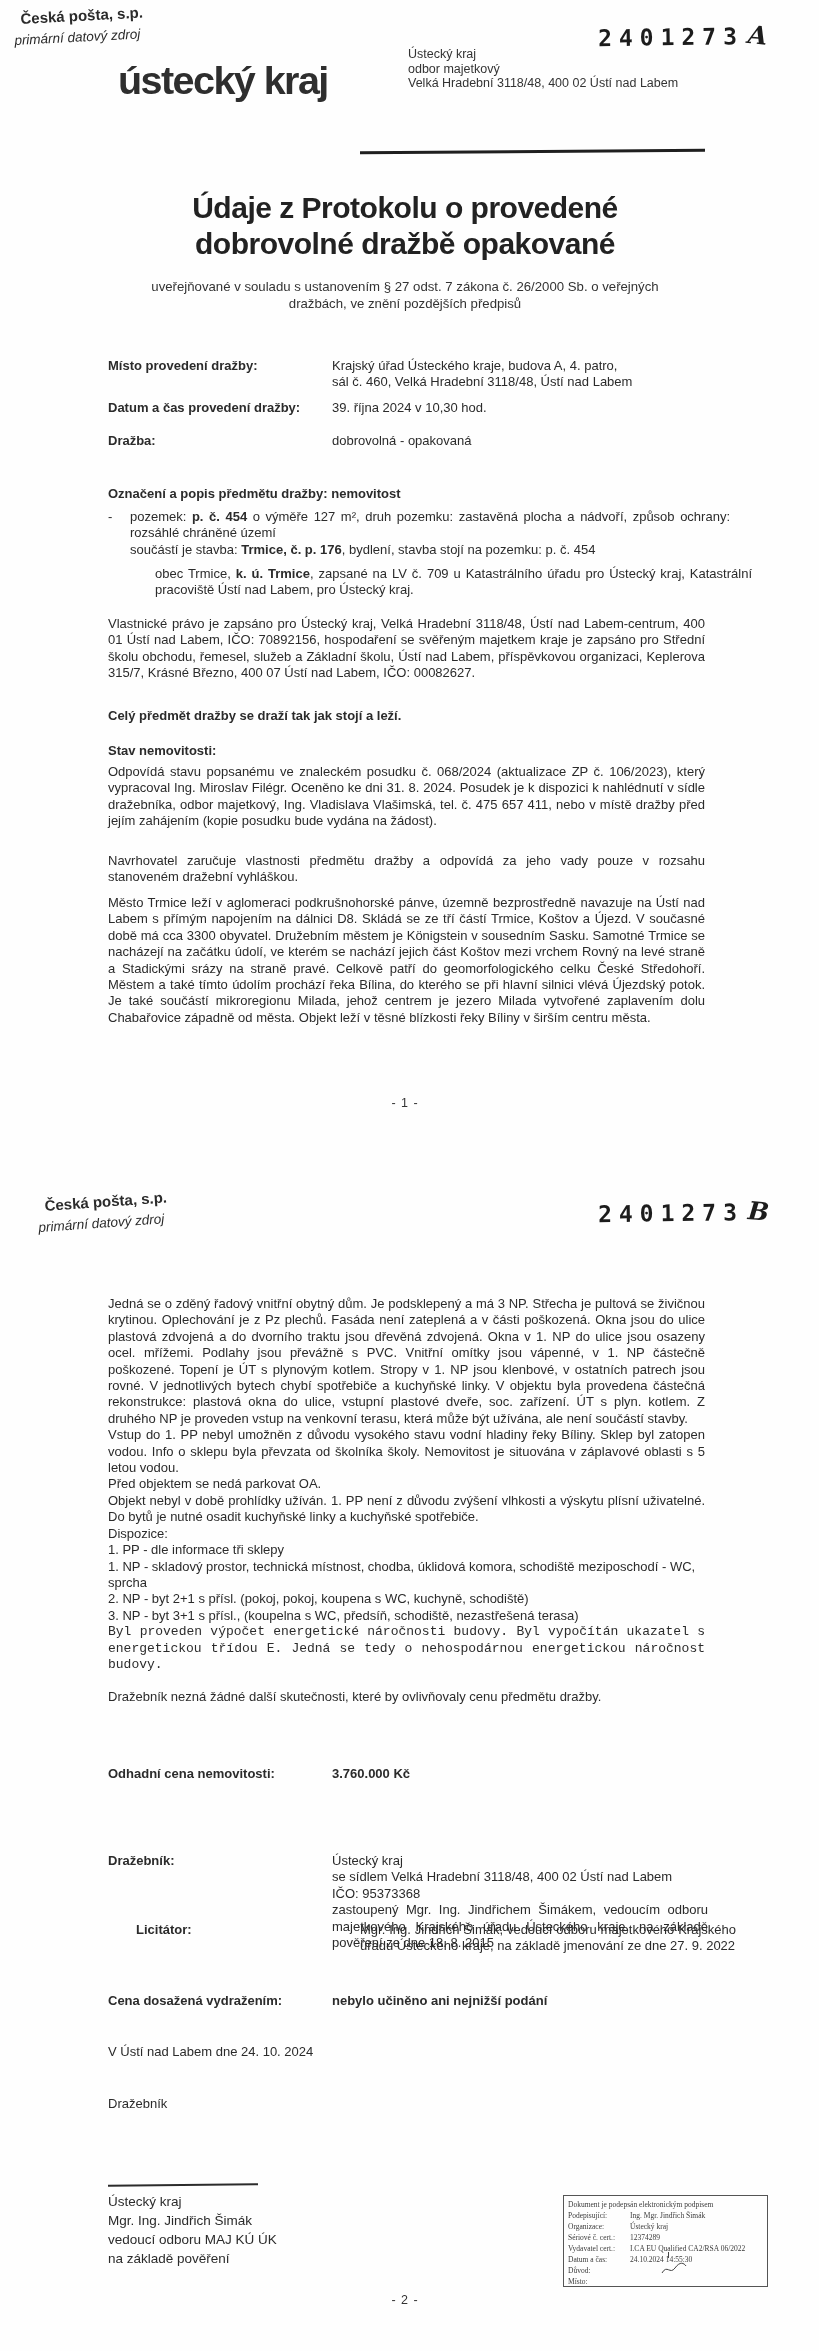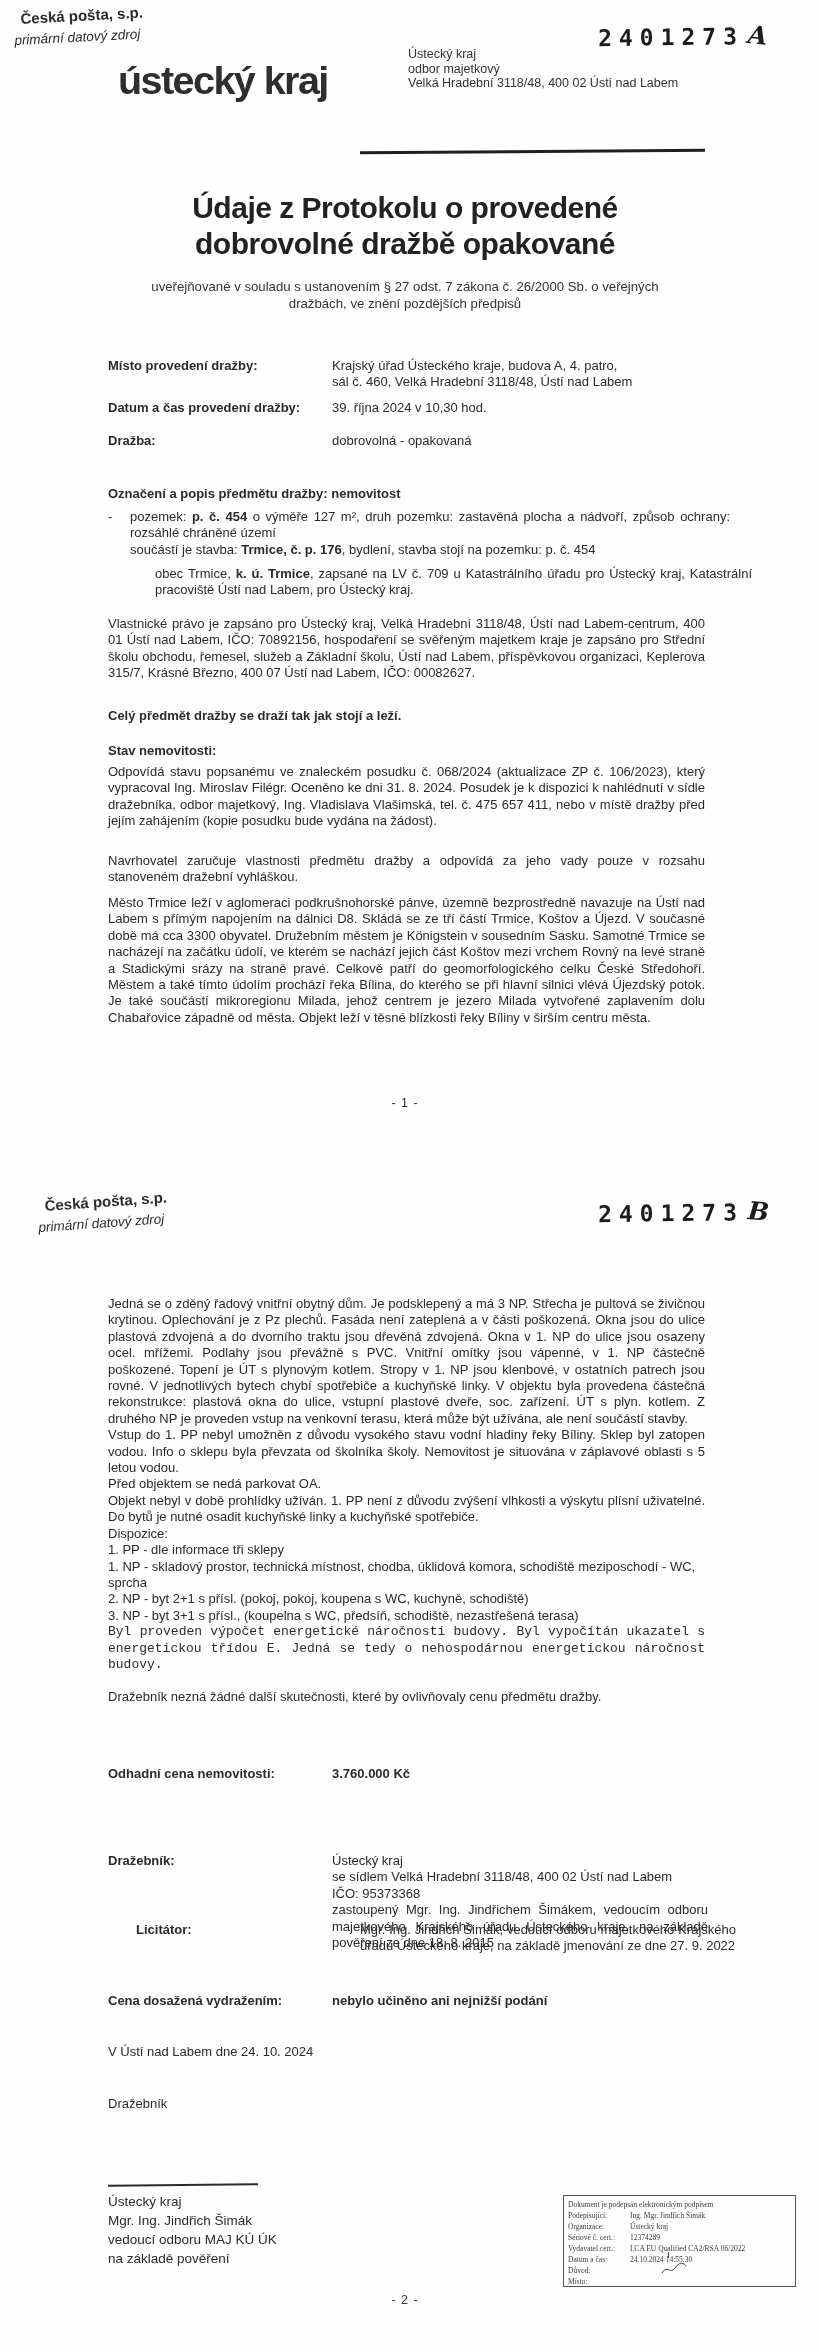--- a/index.html
+++ b/index.html
@@ -22,21 +22,21 @@
   .title{font-size:30px;line-height:36px;font-weight:bold;color:#222;letter-spacing:-0.5px;}
   .subtitle{font-size:13.2px;line-height:17px;color:#333;}
   .field-row{display:flex;}
   .field-label{width:224px;flex:0 0 224px;font-weight:bold;}
   .field-value{flex:1;}
   .bullet{padding-left:22px;position:relative;}
   .bullet .dash{position:absolute;left:0;top:0;}
   .sig-line{width:150px;height:2px;background:#2b2b2b;transform:rotate(-0.6deg);}
   .sig-block{font-size:13.5px;line-height:19px;}
   .footer-num{font-size:12.5px;letter-spacing:1px;color:#333;}
-  .sig-panel{width:233px;height:92px;border:1px solid #555;font-family:"Liberation Serif",serif;
+  .sig-panel{width:205px;height:92px;border:1px solid #555;font-family:"Liberation Serif",serif;
              font-size:7.5px;line-height:11px;color:#3a3a3a;padding:3px 4px;box-sizing:border-box;}
   .sig-panel .row{display:flex;}
   .sig-panel .lbl{width:62px;flex:0 0 62px;}
   .sig-panel .val{flex:1;}
   .squiggle{position:absolute;left:96px;top:66px;}
   .tick{position:absolute;left:104px;top:56px;width:1px;height:6px;background:#444;}
 </style>
 </head>
 <body>
 

